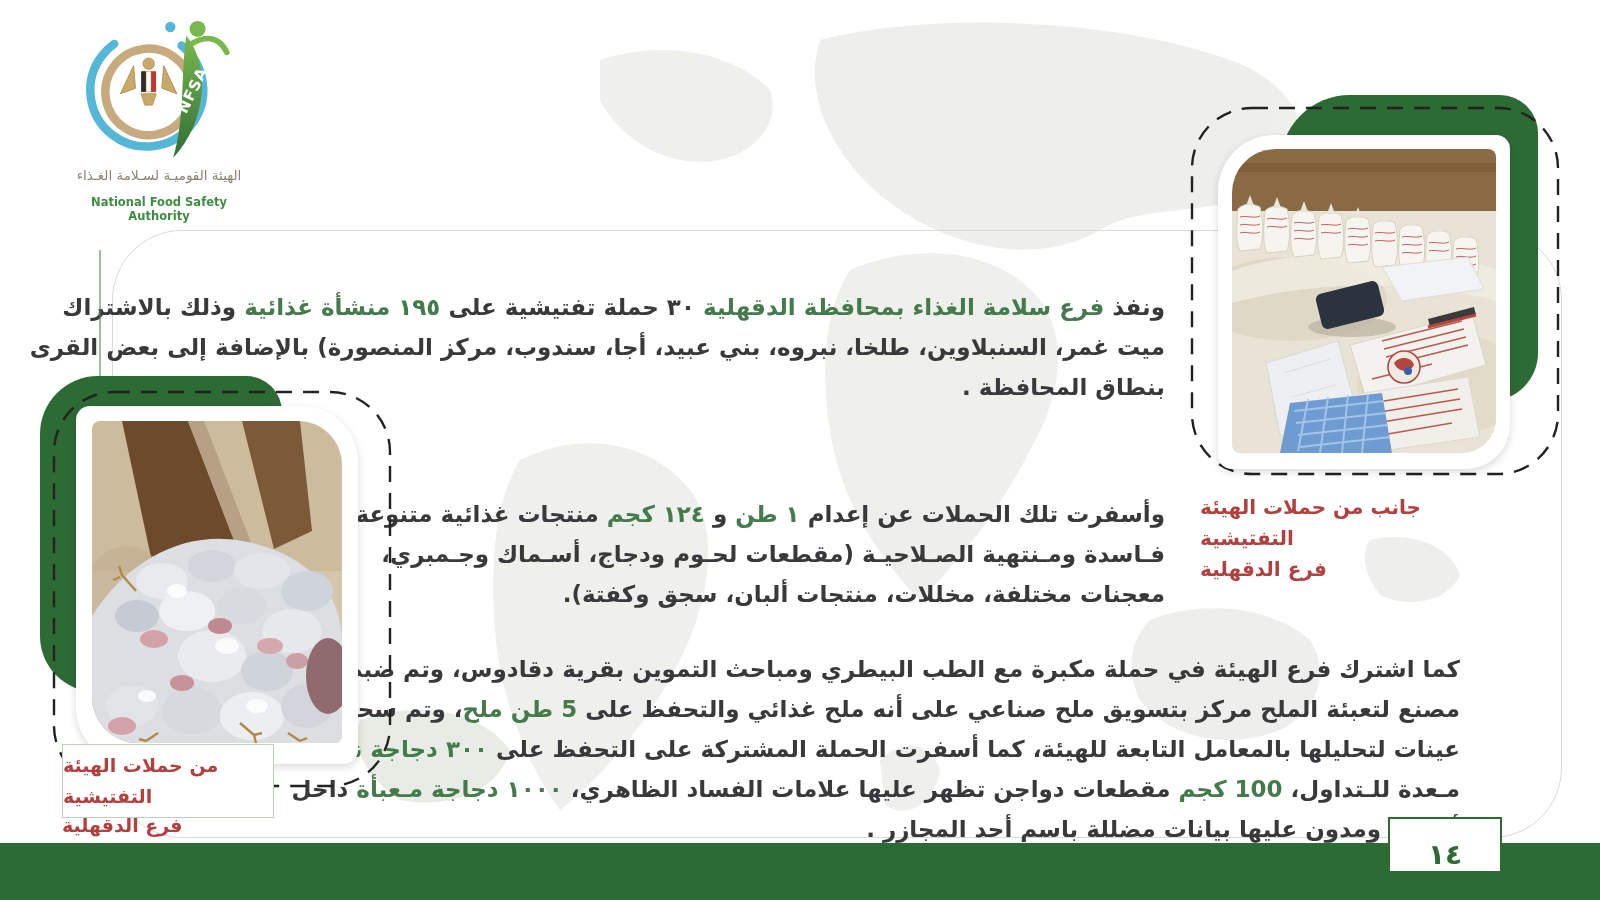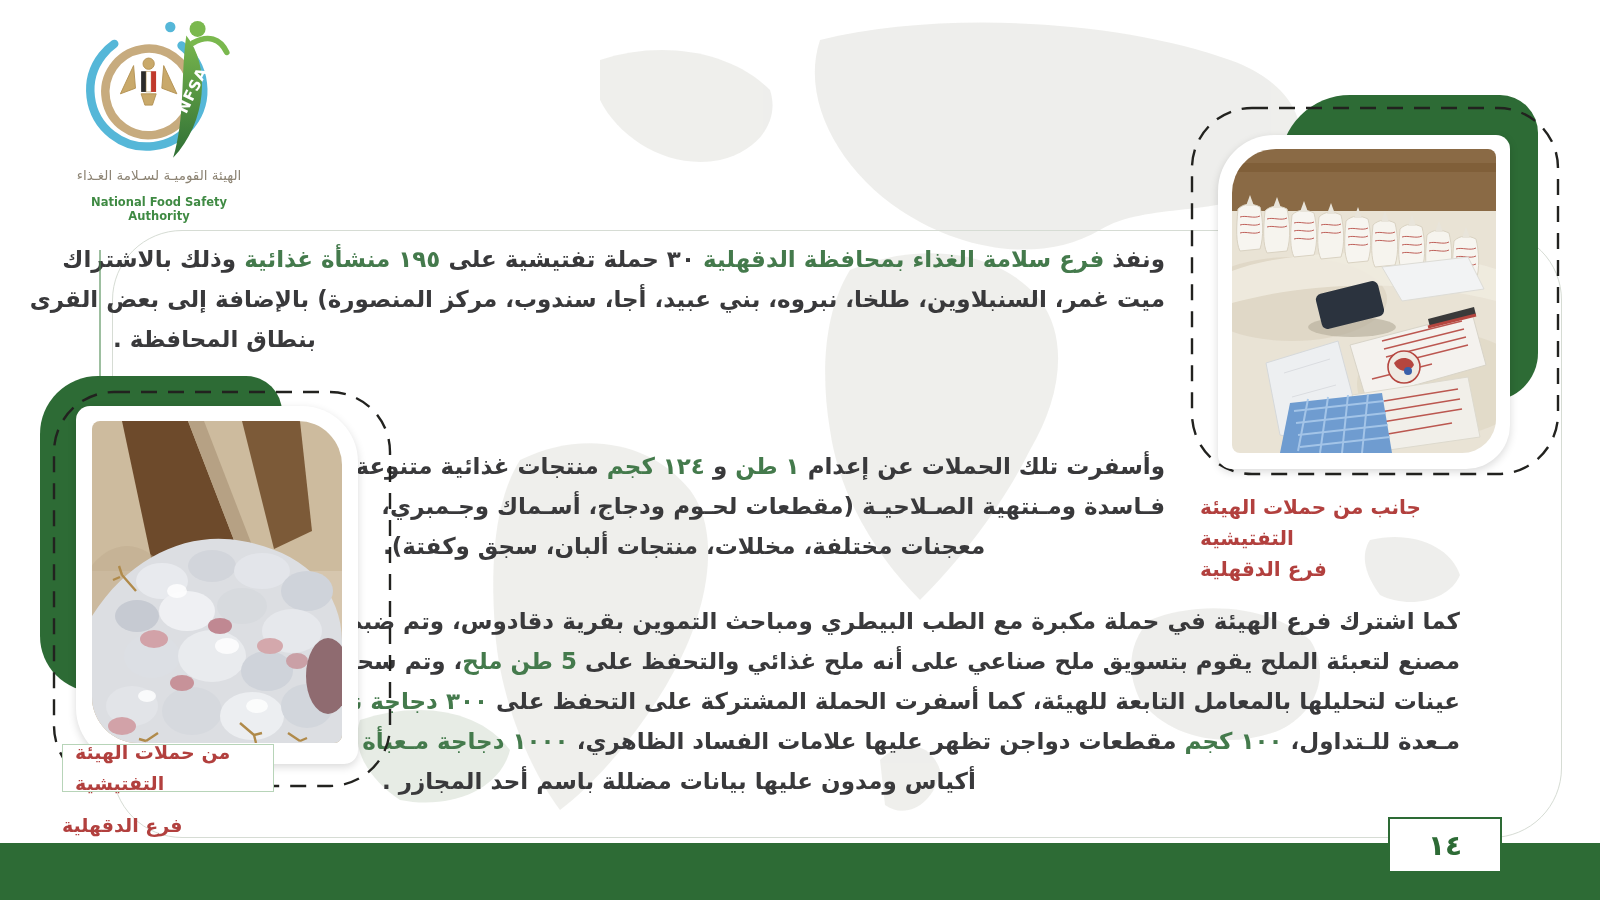--- a/index.html
+++ b/index.html
@@ -24,22 +24,22 @@
     left:112px;top:230px;width:1448px;height:606px;
     border:1px solid #d6dcd4;border-radius:70px;
   }
 
   
   .logo{left:64px;top:16px;width:190px;text-align:center;}
   .logo-ar{font-size:13.5px;font-weight:400;color:#8d8474;direction:rtl;margin-top:1px;letter-spacing:.5px;}
   .logo-en{font-size:11.5px;font-weight:700;color:#3f8a43;margin-top:12px;}
 
   
-  .para{direction:rtl;text-align:left;color:var(--text);
-        font-weight:700;font-size:23px;line-height:40px;}
+  .para{direction:rtl;text-align:right;color:var(--text);
+        font-weight:700;font-size:23px;line-height:40px;margin-top:48px;}
   .p1{right:435px;top:239px;width:1052px;}
   .p2{right:435px;top:446px;width:782px;}
   .p3{right:140px;top:601px;width:1078px;}
   .tline{white-space:nowrap;}
   .seg-green{color:var(--accent_green);}
 
   
   .rp-green{left:1280px;top:95px;width:258px;height:306px;background:var(--dark_green);
             border-radius:70px 38px 48px 38px;}
   .rp-dash{left:1190px;top:106px;}
@@ -49,30 +49,30 @@
   .caption{direction:rtl;text-align:left;color:var(--red);font-weight:700;font-size:20px;line-height:31px;}
   .rp-caption{left:1200px;top:492px;width:296px;}
 
   
   .lp-thinline{left:99px;top:250px;width:2px;height:128px;background:#4d8a52;opacity:.55;}
   .lp-green{left:40px;top:376px;width:242px;height:316px;background:var(--dark_green);
             border-radius:58px 36px 36px 56px;}
   .lp-dash{left:52px;top:390px;}
   .lp-frame{left:76px;top:406px;width:282px;height:358px;border-radius:14px 56px 14px 56px;}
   .lp-photo{left:92px;top:421px;width:250px;height:322px;border-radius:8px 44px 8px 46px;overflow:hidden;}
-  .lp-capbox{left:62px;top:744px;width:212px;height:48px;background:#fff;border:1px solid #b7d4b8;
-             box-sizing:border-box;display:flex;align-items:center;justify-content:center;padding-left:12px;}
+  .lp-capbox{left:62px;top:744px;width:212px;height:74px;background:#fff;border:1px solid #b7d4b8;
+             box-sizing:border-box;display:flex;align-items:center;justify-content:center;}
   .lp-caption1{width:100%;}
   .lp-caption2{left:62px;top:810px;width:212px;}
 
   
   .footer-bar{left:0;top:843px;width:1600px;height:57px;background:var(--dark_green);}
   .pagebox{left:1388px;top:817px;width:114px;height:56px;background:#fff;
            border:2px solid var(--dark_green);box-sizing:border-box;
-           display:flex;align-items:center;justify-content:center;}
+           display:flex;align-items:flex-end;justify-content:center;}
   .pagenum{color:var(--dark_green);font-size:28px;font-weight:700;}
 </style>
 </head>
 <body>
 
 <div class="page">
 
   <svg class="abs watermark" width="1600" height="900" viewBox="0 0 1600 900">
     <g fill="#ecece9" opacity="0.85">
       <path d="M820,40 C940,10 1120,20 1230,60 C1300,85 1320,140 1280,180 C1230,220 1150,200 1100,230 C1040,265 960,250 900,210 C840,170 800,100 820,40 Z"></path>
@@ -130,23 +130,23 @@
       <div class="tline"><span>ميت غمر، السنبلاوين، طلخا، نبروه، بني عبيد، أجا، سندوب، مركز المنصورة) بالإضافة إلى بعض القرى</span></div>
       <div class="tline"><span>بنطاق المحافظة .</span></div>
     </div>
   <div class="abs para p2">
       <div class="tline"><span>وأسفرت تلك الحملات عن إعدام </span><span class="seg-green">١ طن</span><span> و </span><span class="seg-green">١٢٤ كجم</span><span> منتجات غذائية متنوعة</span></div>
       <div class="tline"><span>فـاسدة ومـنتهية الصـلاحيـة (مقطعات لحـوم ودجاج، أسـماك وجـمبري،</span></div>
       <div class="tline"><span>معجنات مختلفة، مخللات، منتجات ألبان، سجق وكفتة).</span></div>
     </div>
   <div class="abs para p3">
       <div class="tline"><span>كما اشترك فرع الهيئة في حملة مكبرة مع الطب البيطري ومباحث التموين بقرية دقادوس، وتم ضبط</span></div>
-      <div class="tline"><span>مصنع لتعبئة الملح يقوم بتسويق ملح صناعي على أنه ملح غذائي والتحفظ على </span><span class="seg-green">5 طن ملح</span><span>، وتم سحب</span></div>
+      <div class="tline"><span>مصنع لتعبئة الملح مركز بتسويق ملح صناعي على أنه ملح غذائي والتحفظ على </span><span class="seg-green">5 طن ملح</span><span>، وتم سحب</span></div>
       <div class="tline"><span>عينات لتحليلها بالمعامل التابعة للهيئة، كما أسفرت الحملة المشتركة على التحفظ على </span><span class="seg-green">٣٠٠ دجاجة نافقة</span></div>
-      <div class="tline"><span>مـعدة للـتداول، </span><span class="seg-green">١٠٠ كجم</span><span> مقطعات دواجن تظهر عليها علامات الفساد الظاهري، </span><span class="seg-green">١٠٠٠ دجاجة مـعبأة</span><span> داخل</span></div>
+      <div class="tline"><span>مـعدة للـتداول، </span><span class="seg-green">100 كجم</span><span> مقطعات دواجن تظهر عليها علامات الفساد الظاهري، </span><span class="seg-green">١٠٠٠ دجاجة مـعبأة</span><span> داخل</span></div>
       <div class="tline"><span>أكياس ومدون عليها بيانات مضللة باسم أحد المجازر .</span></div>
     </div>
 
   <div class="abs rp-green"></div>
   <svg class="abs rp-dash" width="370" height="372" viewBox="0 0 370 372">
     <rect x="2" y="2" width="366" height="366" rx="60" fill="none" stroke="#22221f" stroke-width="2.4" stroke-dasharray="16 11"></rect>
   </svg>
   <div class="abs photo-frame rp-frame"></div>
   <div class="abs rp-photo">
     <svg width="264" height="304" viewBox="0 0 264 304" preserveAspectRatio="none">

